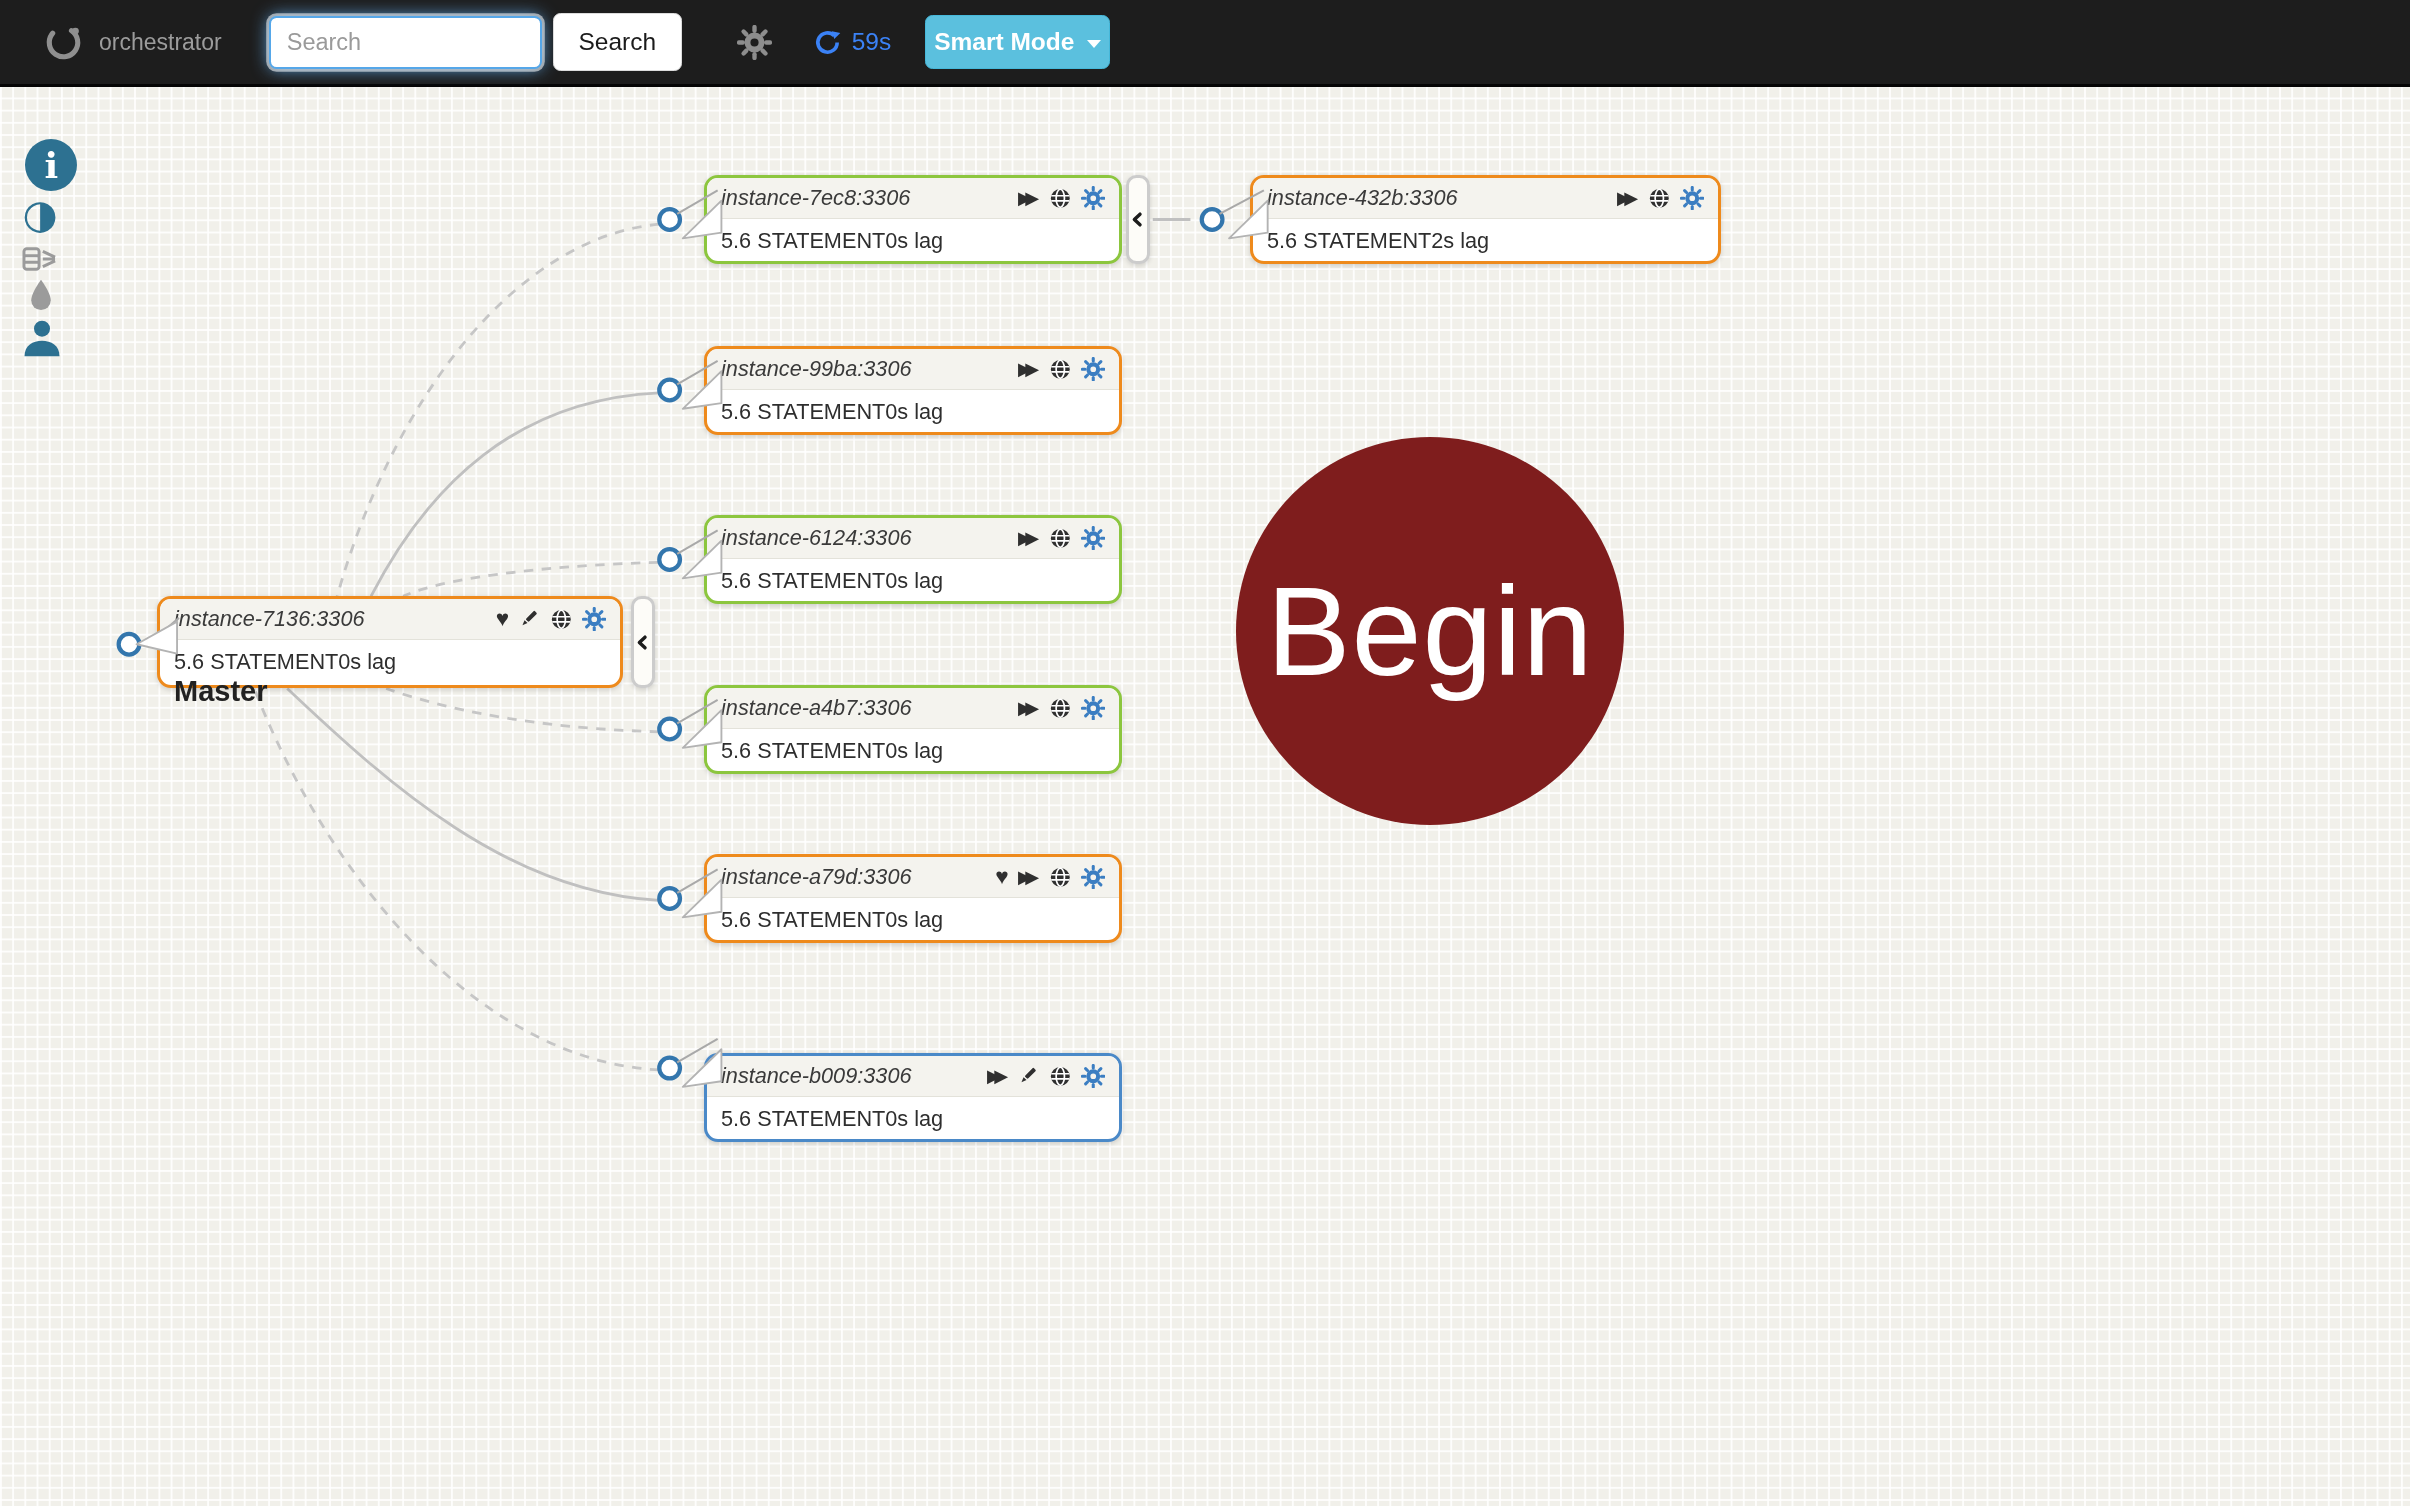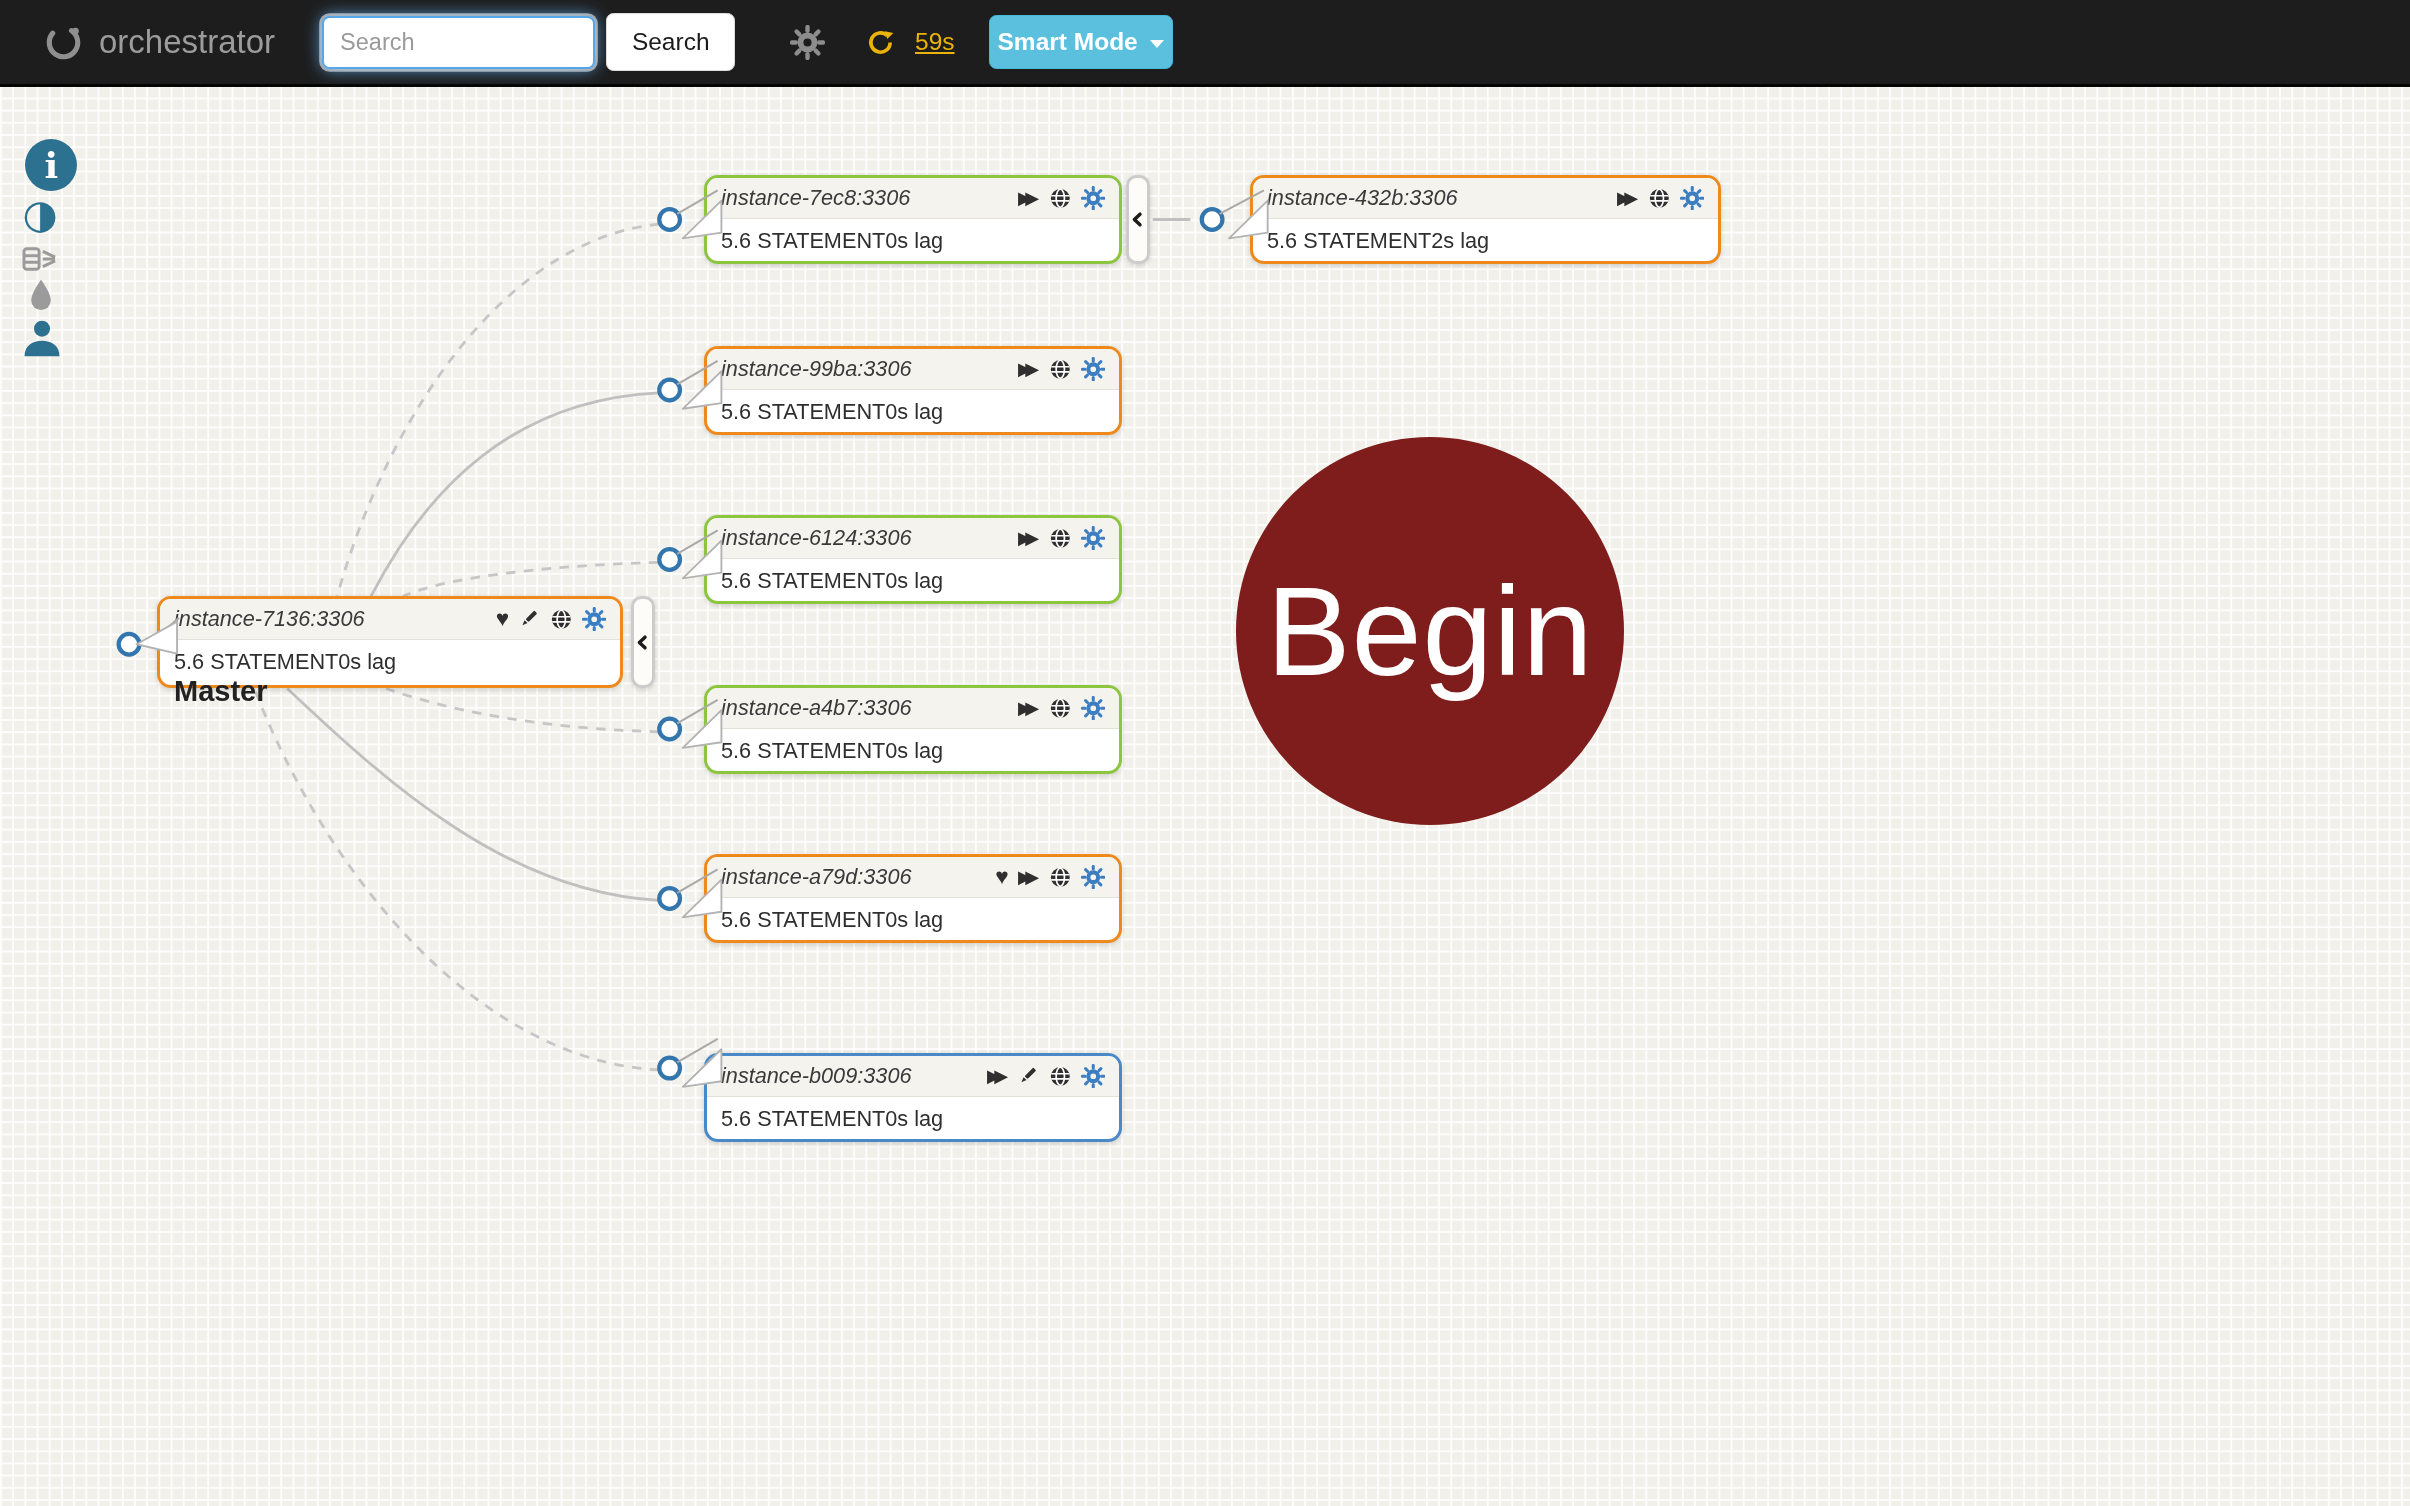--- a/index.html
+++ b/index.html
@@ -16,21 +16,21 @@
   }
 
   
   .nav {
     position:absolute; top:0; left:0; right:0; height:87px;
     background:#1d1d1d; border-bottom:3.8px solid #050505;
     display:flex; align-items:center; z-index:20;
   }
   .brand { display:flex; align-items:center; gap:15px; margin-left:43px; }
   .brand svg { width:41px; height:41px; }
-  .brand-label { color:#9c9c9c; font-size:33px; }
+  .brand-label { color:#9c9c9c; font-size:23px; }
   .menu { display:flex; height:100%; margin-left:111px; }
   .menu-item {
     display:flex; align-items:center; gap:10.4px; padding:0 25.4px;
     color:#9c9c9c; font-size:26px; height:100%; cursor:pointer; white-space:nowrap;
   }
   .menu-item.active { background:#070707; color:#ffffff; }
   .caret {
     width:0; height:0;
     border-left:7.5px solid transparent; border-right:7.5px solid transparent;
     border-top:8.5px solid currentColor; margin-top:3.8px;
@@ -41,21 +41,21 @@
     font-size:23.5px; color:#444;
     box-shadow:0 0 0 2.8px rgba(255,255,255,.55), 0 0 17px rgba(100,175,240,.95);
   }
   .search-input::placeholder { color:#9a9a9a; }
   .search-btn {
     margin-left:11.3px; height:58px; padding:0 24.5px; border-radius:7.5px;
     background:#ffffff; border:0.9px solid #dcdcdc; font-size:24.5px; color:#1b1b1b;
     font-family:inherit; cursor:pointer;
   }
   .nav-gear { margin-left:55px; width:35px; height:35px; color:#8d8d8d; cursor:pointer; }
-  .refresh-wrap { display:flex; align-items:center; gap:20px; margin-left:41px; color:#eab308;text-decoration:underline; }
+  .refresh-wrap { display:flex; align-items:center; gap:10px; margin-left:41px; color:#3b82f6; }
   .refresh-wrap svg { width:29px; height:29px; }
   .refresh-count { font-size:24.5px; }
   .smart-btn {
     margin-left:34px; height:54px; padding:0 8px; border-radius:7.5px;
     background:#5bc0de; border:0.9px solid #46b8da; color:#fff;
     font-size:24.5px; font-weight:bold; display:flex; align-items:center; gap:12.2px; cursor:pointer;
   }
 
   
   .side-icon { position:absolute; z-index:15; cursor:pointer; }

